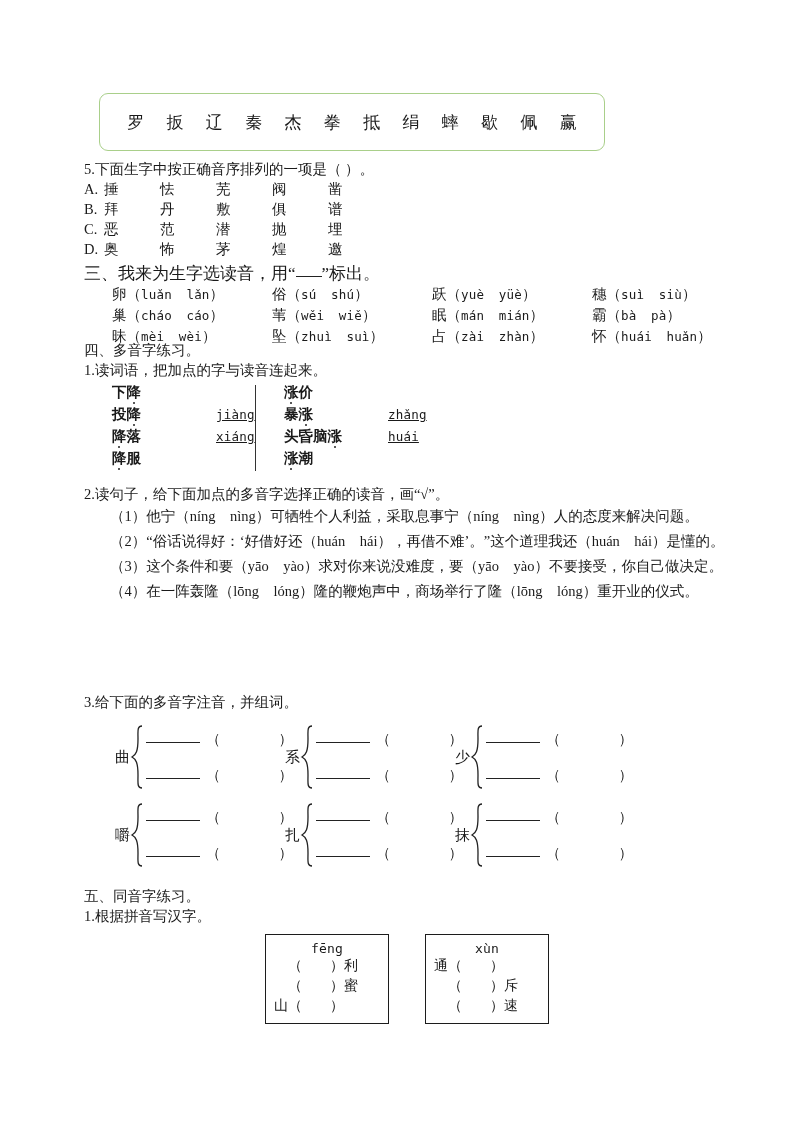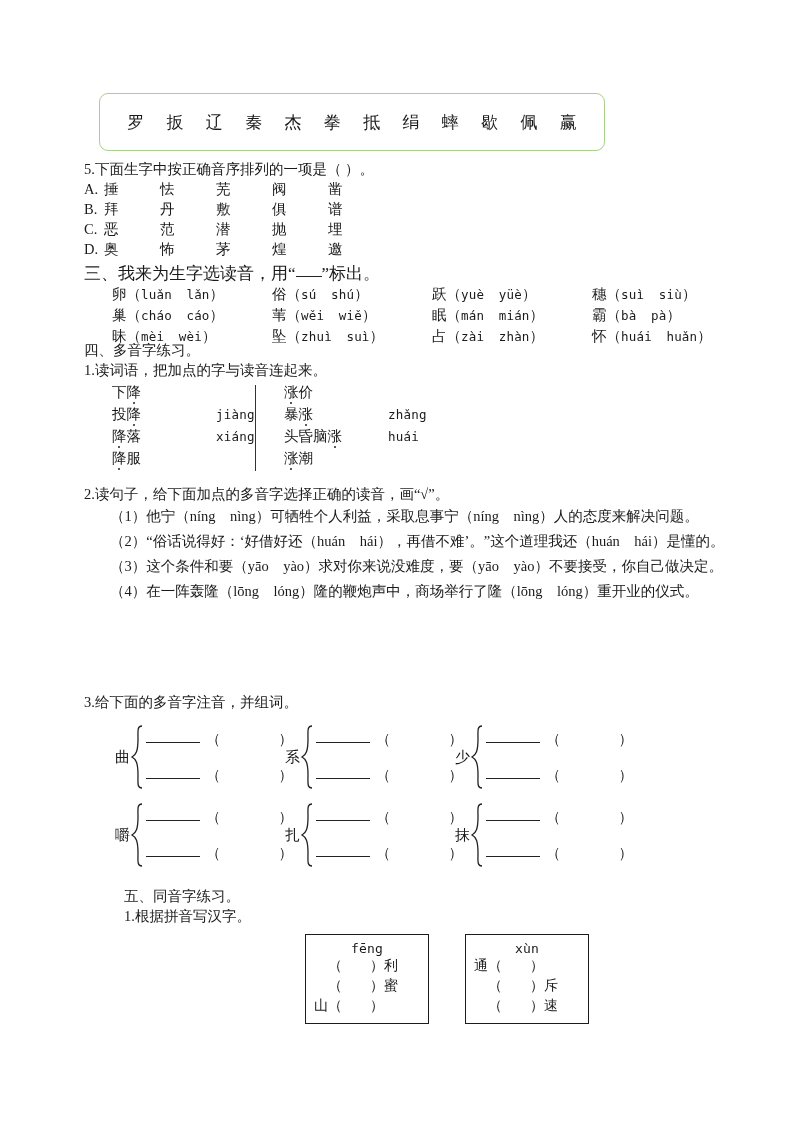--- a/index.html
+++ b/index.html
@@ -41,22 +41,22 @@
   .pycell .py{font-size:12.5px;}
 
   
   .sec4{position:absolute;left:84px;top:340px;width:660px;}
   .sec4 .h{font-size:14.5px;line-height:20px;}
   .matchwrap{position:relative;margin-top:3px;height:88px;}
   .mcol{position:absolute;top:0;}
   .mcol.left{left:28px;}
   .mcol.right{left:200px;}
   .mrow{height:22px;display:flex;align-items:baseline;font-size:14.5px;}
-  .mword{width:104px;flex:none;}
-  .mpy{width:80px;flex:none;}
+  .mword{width:104px;flex:none;font-weight:bold;}
+  .mpy{width:80px;flex:none;text-decoration:underline;}
   .vdiv{position:absolute;left:171px;top:2px;width:0;height:86px;border-left:1.3px solid #333;}
   .dot{position:relative;}
   .dot::after{content:"";position:absolute;left:50%;bottom:-4px;margin-left:-1.1px;
     width:2.2px;height:2.2px;border-radius:50%;background:#222;}
 
   
   .sents{position:absolute;left:84px;top:484px;width:650px;}
   .sents .h{font-size:14.5px;line-height:20px;}
   .sent{font-size:14.5px;line-height:25px;text-align:justify;}
   .sent .ind{display:inline-block;width:26px;}
@@ -72,21 +72,21 @@
   .brace svg{display:block;}
   .bcontent{position:relative;width:120px;height:64px;flex:none;}
   .bline{position:absolute;left:2px;width:54px;border-bottom:1.2px solid #222;}
   .bline.t{top:17px;}
   .bline.b{top:53px;}
   .bpar{position:absolute;font-size:14.5px;}
   .bpar.t{top:5px;left:62px;}
   .bpar.b{top:41px;left:62px;}
 
   
-  .sec5{position:absolute;left:84px;top:886px;width:660px;margin-left:40px;}
+  .sec5{position:absolute;left:84px;top:886px;width:660px;}
   .sec5 .h{font-size:14.5px;line-height:20px;}
   .boxrow{position:relative;margin-top:8px;height:96px;}
   .hbox{position:absolute;top:0;width:124px;height:90px;border:1.4px solid #1c1c1c;box-sizing:border-box;}
   .hbox .ttl{text-align:center;font-size:13px;margin-top:6px;}
   .hbox .ln{font-size:14px;line-height:20px;height:20px;white-space:nowrap;}
   .hbox .ln .pre{display:inline-block;width:22px;text-align:right;}
   .hbox .ln .post{display:inline-block;}
   .hb1{left:21px;}
   .hb2{left:181px;}
   .hb3{left:341px;}

